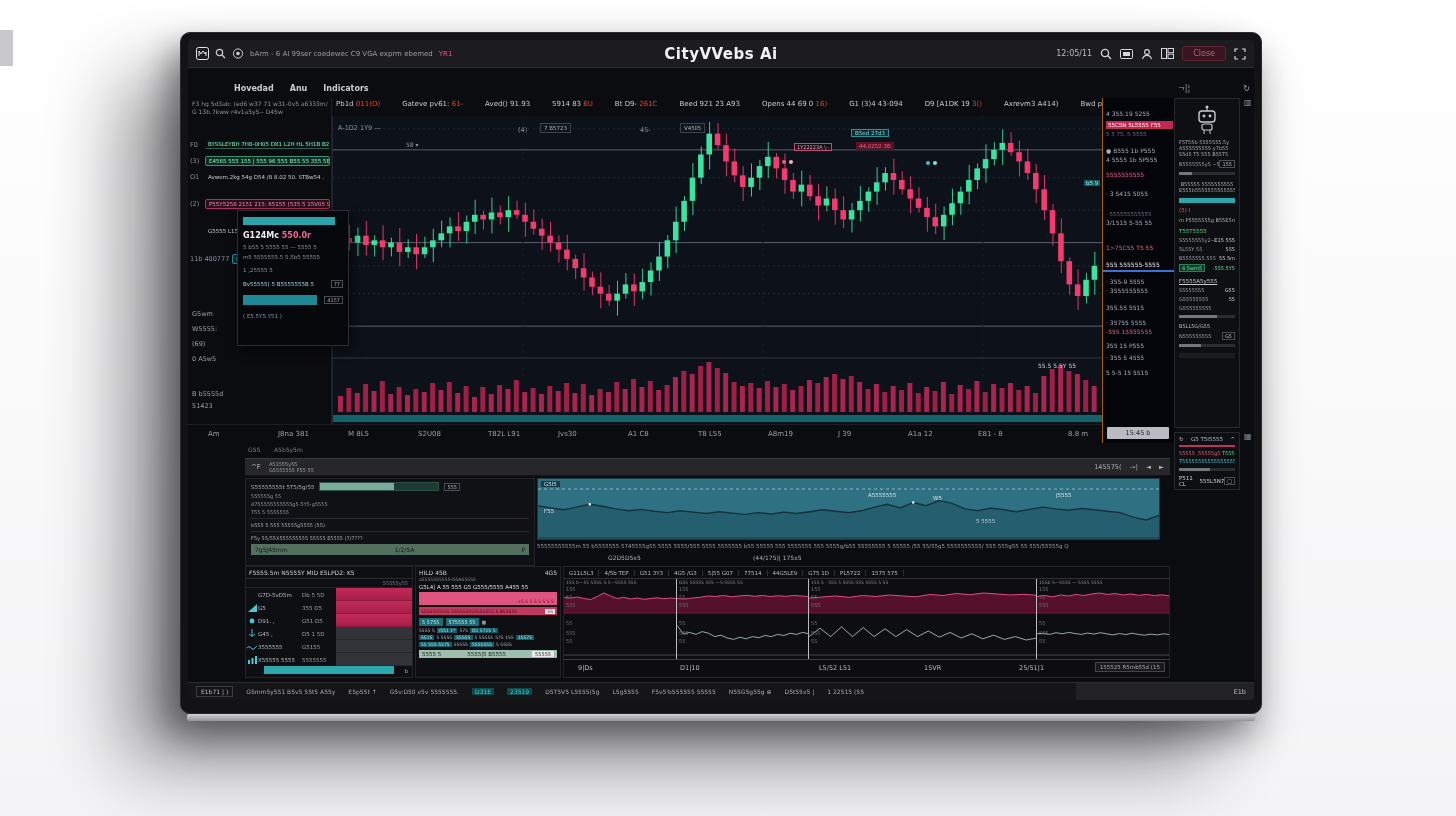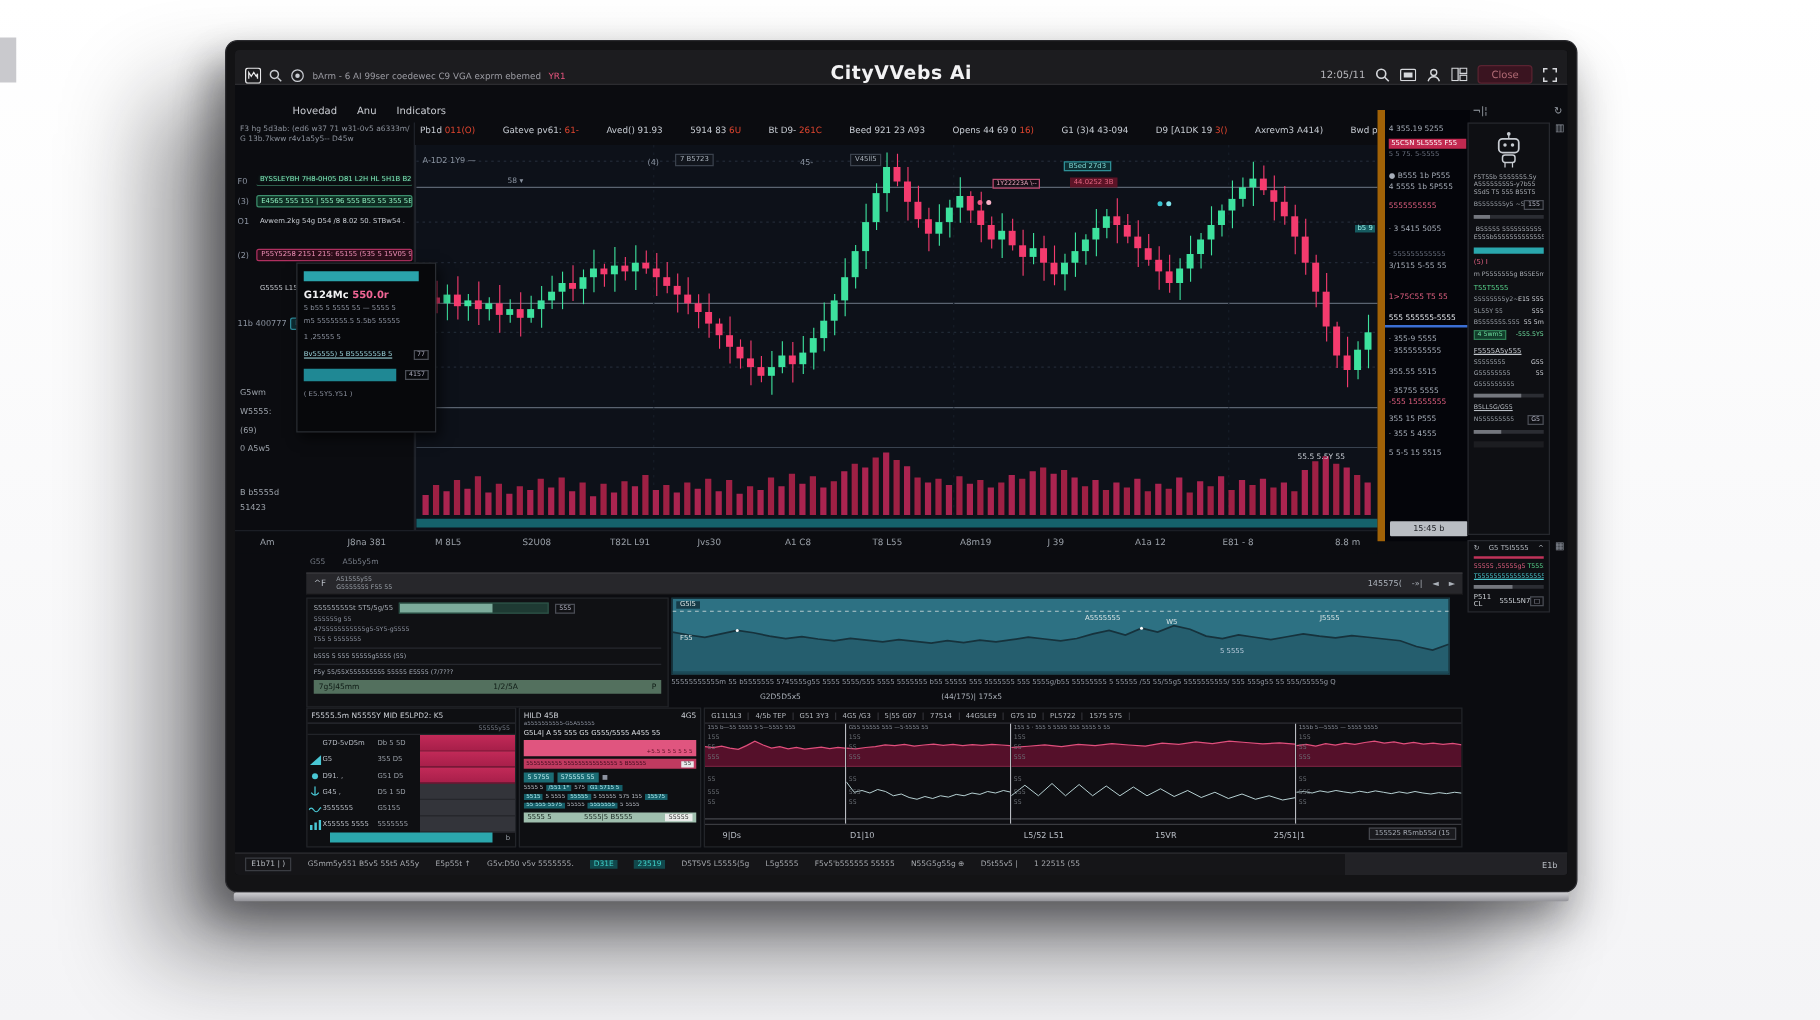--- a/index.html
+++ b/index.html
@@ -8,32 +8,32 @@
   .abs{position:absolute;}
   .edge-art{left:0;top:30px;width:13px;height:36px;background:#c9c9cd;}
   .monitor{left:180px;top:32px;width:1082px;height:682px;background:#131315;border-radius:10px;
            box-shadow:-55px 48px 75px rgba(15,15,20,.45),-14px 16px 30px rgba(15,15,20,.3),0 24px 40px rgba(15,15,20,.25);
            border:1px solid #2a2a2e;}
   .stand{left:187px;top:714px;width:1068px;height:7px;background:linear-gradient(180deg,#cfcfd3,#929298);border-radius:2px;}
   .brand{left:180px;top:698px;width:1082px;text-align:center;font-size:7px;color:#6e6e74;letter-spacing:1px;}
   .screen{left:188px;top:40px;width:1066px;height:660px;background:#0b0c10;border-radius:3px;overflow:hidden;}
   .scr{position:absolute;}
   
-  .topbar{left:0;top:0;width:1066px;height:28px;background:#1c1c1f;border-bottom:1px solid #2c2c30;display:flex;align-items:flex-end;padding:0 8px;gap:27px;}
+  .topbar{left:0;top:0;width:1066px;height:28px;background:#1c1c1f;border-bottom:1px solid #2c2c30;display:flex;align-items:center;padding:0 8px;gap:27px;}
   .tb-left{display:flex;align-items:center;gap:6px;}
   .tb-title{position:absolute;left:0;width:1066px;text-align:center;font-size:15px;font-weight:bold;color:#f2f2f4;letter-spacing:.5px;pointer-events:none;}
   .tb-right{margin-left:auto;display:flex;align-items:center;gap:8px;z-index:2;}
   .tb-text{font-size:7px;color:#9b9ba2;max-width:260px;white-space:nowrap;overflow:hidden;}
   .tb-tag{font-size:7px;color:#e8557f;}
   .tb-clock{font-size:8px;color:#b9b9bf;}
   .icon{display:inline-flex;align-items:center;justify-content:center;}
   .close-pill{background:#3a1420;border:1px solid #5a2331;color:#b06a74;font-size:8px;padding:2px 10px;border-radius:3px;}
   
   .tabs{left:46px;top:44px;display:flex;gap:16px;}
-  .tab{font-size:8px;font-weight:normal;color:#c9ccd2;}
+  .tab{font-size:8px;font-weight:bold;color:#c9ccd2;}
   .ticker{left:148px;top:60px;width:838px;height:13px;display:flex;gap:22px;overflow:hidden;white-space:nowrap;}
   .tick-item{font-size:7px;color:#c7ccd3;}
   .tick-item b{color:#e0452f;font-weight:normal;}
   
   .wl{left:0;top:58px;width:144px;height:327px;border-right:1px solid #1e2128;}
   .wl-h{position:absolute;left:4px;font-size:6px;color:#8b919b;white-space:nowrap;overflow:hidden;width:136px;}
   .wl-row{position:absolute;left:2px;width:140px;height:13px;display:flex;align-items:center;gap:3px;}
   .wl-id{font-size:6.5px;color:#8b93a0;min-width:12px;}
   .chip{font-size:5.5px;padding:1px 3px;border-radius:2px;white-space:nowrap;overflow:hidden;flex:1;}
   .c-greentext{color:#7fe8b8;border-bottom:1px solid #2e5f4c;text-shadow:0 0 3px rgba(70,230,160,.4);}
@@ -55,21 +55,21 @@
   .chart-wrap{left:144px;top:76px;width:770px;height:308px;background:#0d1119;border-left:1px solid #20242c;}
   .axis-row{left:0;top:384px;width:914px;height:19px;background:#0b0c10;border-top:1px solid #1b1e25;}
   .xlab{position:absolute;top:5px;font-size:7px;color:#9aa0a8;white-space:nowrap;}
   .ov{position:absolute;font-size:6.5px;color:#8a93a0;white-space:nowrap;z-index:4;}
   .ov-box{border:1px solid #3a414c;color:#aab2bc;font-size:5.5px;padding:1px 3px;background:#11151c;}
   .ov-pink{border:1px solid #c04b72;color:#e8a7bd;font-size:5px;padding:0 2px;background:rgba(30,10,18,.5);}
   .ov-red{background:#5c1326;color:#e2647f;font-size:5.5px;padding:1px 3px;}
   .ov-teal{border:1px solid #2e8f96;background:#0d2f33;color:#7fd8d4;font-size:5.5px;padding:0 3px;}
   .dot{position:absolute;width:4px;height:4px;border-radius:50%;}
   
-  .pscale{left:914px;top:48px;width:74px;height:345px;background:#04050a;border-left:6px solid #a16207;padding:0 3px;overflow:hidden;}
+  .pscale{left:914px;top:58px;width:74px;height:345px;background:#04050a;border-left:1px solid #a16207;padding:0 3px;overflow:hidden;}
   .ps-it{font-size:6px;white-space:nowrap;overflow:hidden;}
   .ps-p{color:#a6adb8;}
   .ps-d{color:#6b7280;font-size:5.5px;}
   .ps-k{color:#e06080;}
   .ps-w{color:#e6e9ee;}
   .ps-r{background:#c22950;color:#fff;font-size:5.5px;padding:1px 2px;}
   .ps-bl{height:2px;background:#3b6fd4;margin:0 -3px;}
   .ps-time{position:absolute;left:4px;bottom:4px;width:62px;background:#b9bdc3;color:#1d1f24;font-size:6.5px;text-align:center;padding:2px 0;border-radius:1px;}
   
   .rsb-icons{left:986px;top:44px;width:80px;height:12px;display:flex;justify-content:space-between;padding:0 4px;color:#9aa0a8;font-size:8px;}

